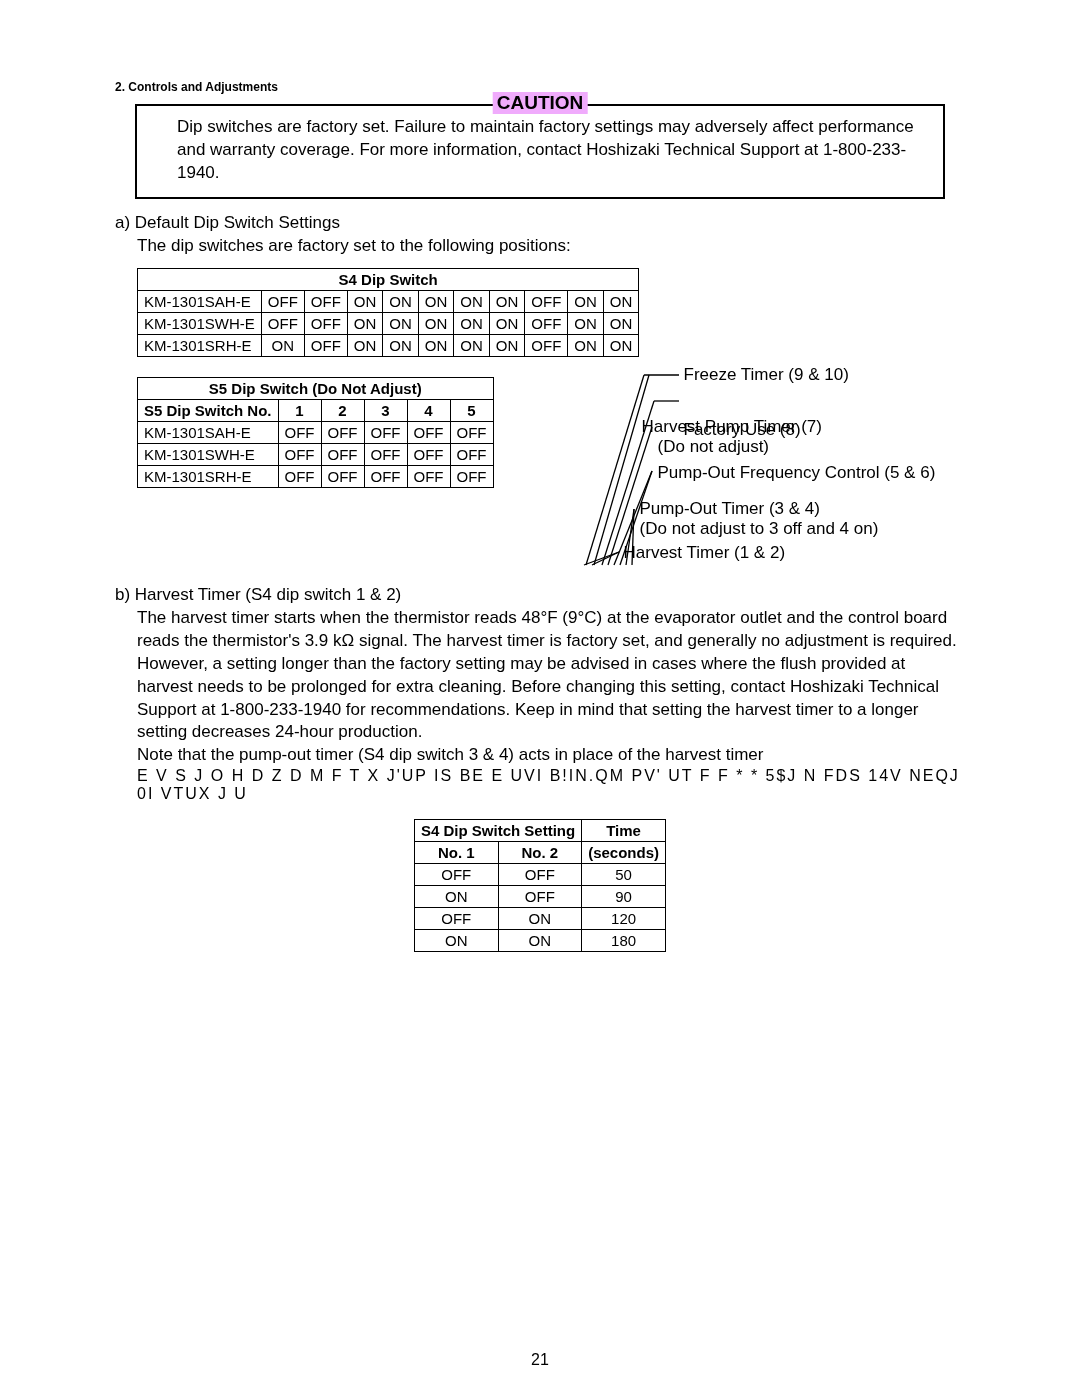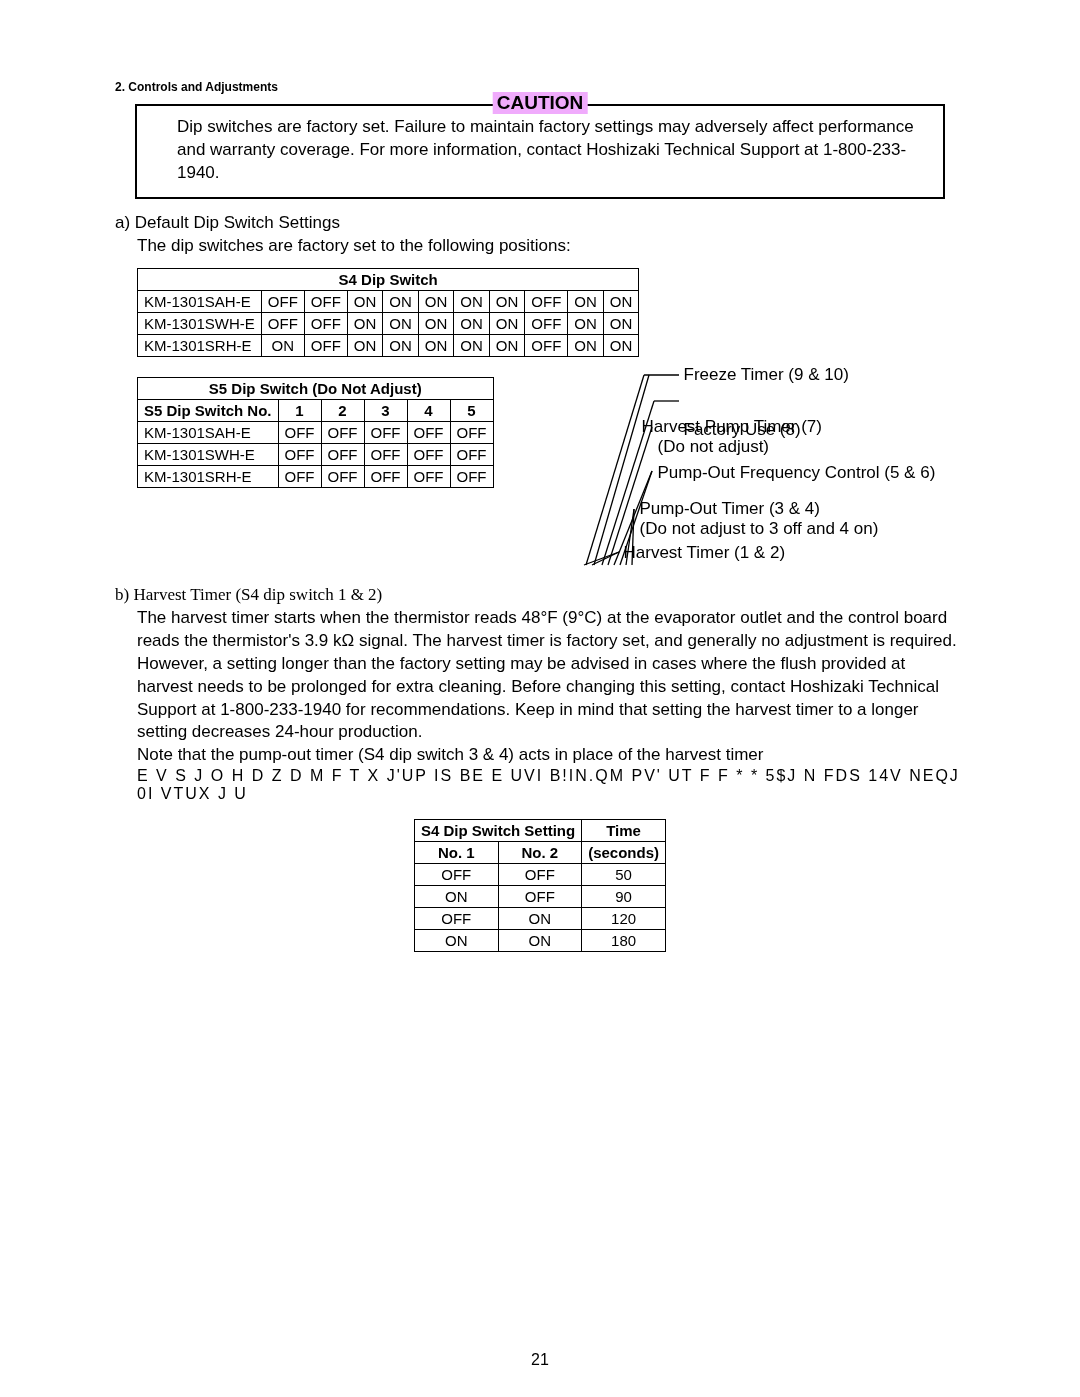--- a/index.html
+++ b/index.html
@@ -220,21 +220,21 @@
       <div class="label" style="top:36px; left:110px;margin-top:17px;">Factory Use (8)</div>
       <div class="label" style="top:50px; left:68px;">Harvest Pump Timer (7)</div>
       <div class="label" style="top:70px; left:84px;">(Do not adjust)</div>
       <div class="label" style="top:96px; left:84px;">Pump-Out Frequency Control (5 &amp; 6)</div>
       <div class="label" style="top:132px; left:66px;">Pump-Out Timer (3 &amp; 4)</div>
       <div class="label" style="top:152px; left:66px;">(Do not adjust to 3 off and 4 on)</div>
       <div class="label" style="top:176px; left:50px;">Harvest Timer (1 &amp; 2)</div>
     </div>
   </div>
 
-  <div class="subhead" style="margin-top:8px;font-family:Liberation Serif, serif;">b) Harvest Timer (S4 dip switch 1 &amp; 2)</div>
+  <div class="subhead" style="margin-top:8px;">b) Harvest Timer (S4 dip switch 1 &amp; 2)</div>
   <div class="body-text">The harvest timer starts when the thermistor reads 48°F (9°C) at the evaporator outlet and the control board reads the thermistor's 3.9 kΩ signal. The harvest timer is factory set, and generally no adjustment is required. However, a setting longer than the factory setting may be advised in cases where the flush provided at harvest needs to be prolonged for extra cleaning. Before changing this setting, contact Hoshizaki Technical Support at 1-800-233-1940 for recommendations. Keep in mind that setting the harvest timer to a longer setting decreases 24-hour production.</div>
   <div class="body-text">Note that the pump-out timer (S4 dip switch 3 &amp; 4) acts in place of the harvest timer</div>
   <div class="note-line">E V S J O H   D Z D M F T   X J'UP IS BE  E UVI B!IN.QM PV' UT F F     * * 5$J N  FDS    14V  NEQJ  0I  VTUX J  U</div>
 
   <table style="margin-left:auto; margin-right:auto; margin-top:16px;">
     <tbody>
         <tr>
       <th colspan="2">S4 Dip Switch Setting</th>
       <th>Time</th>
     </tr>

